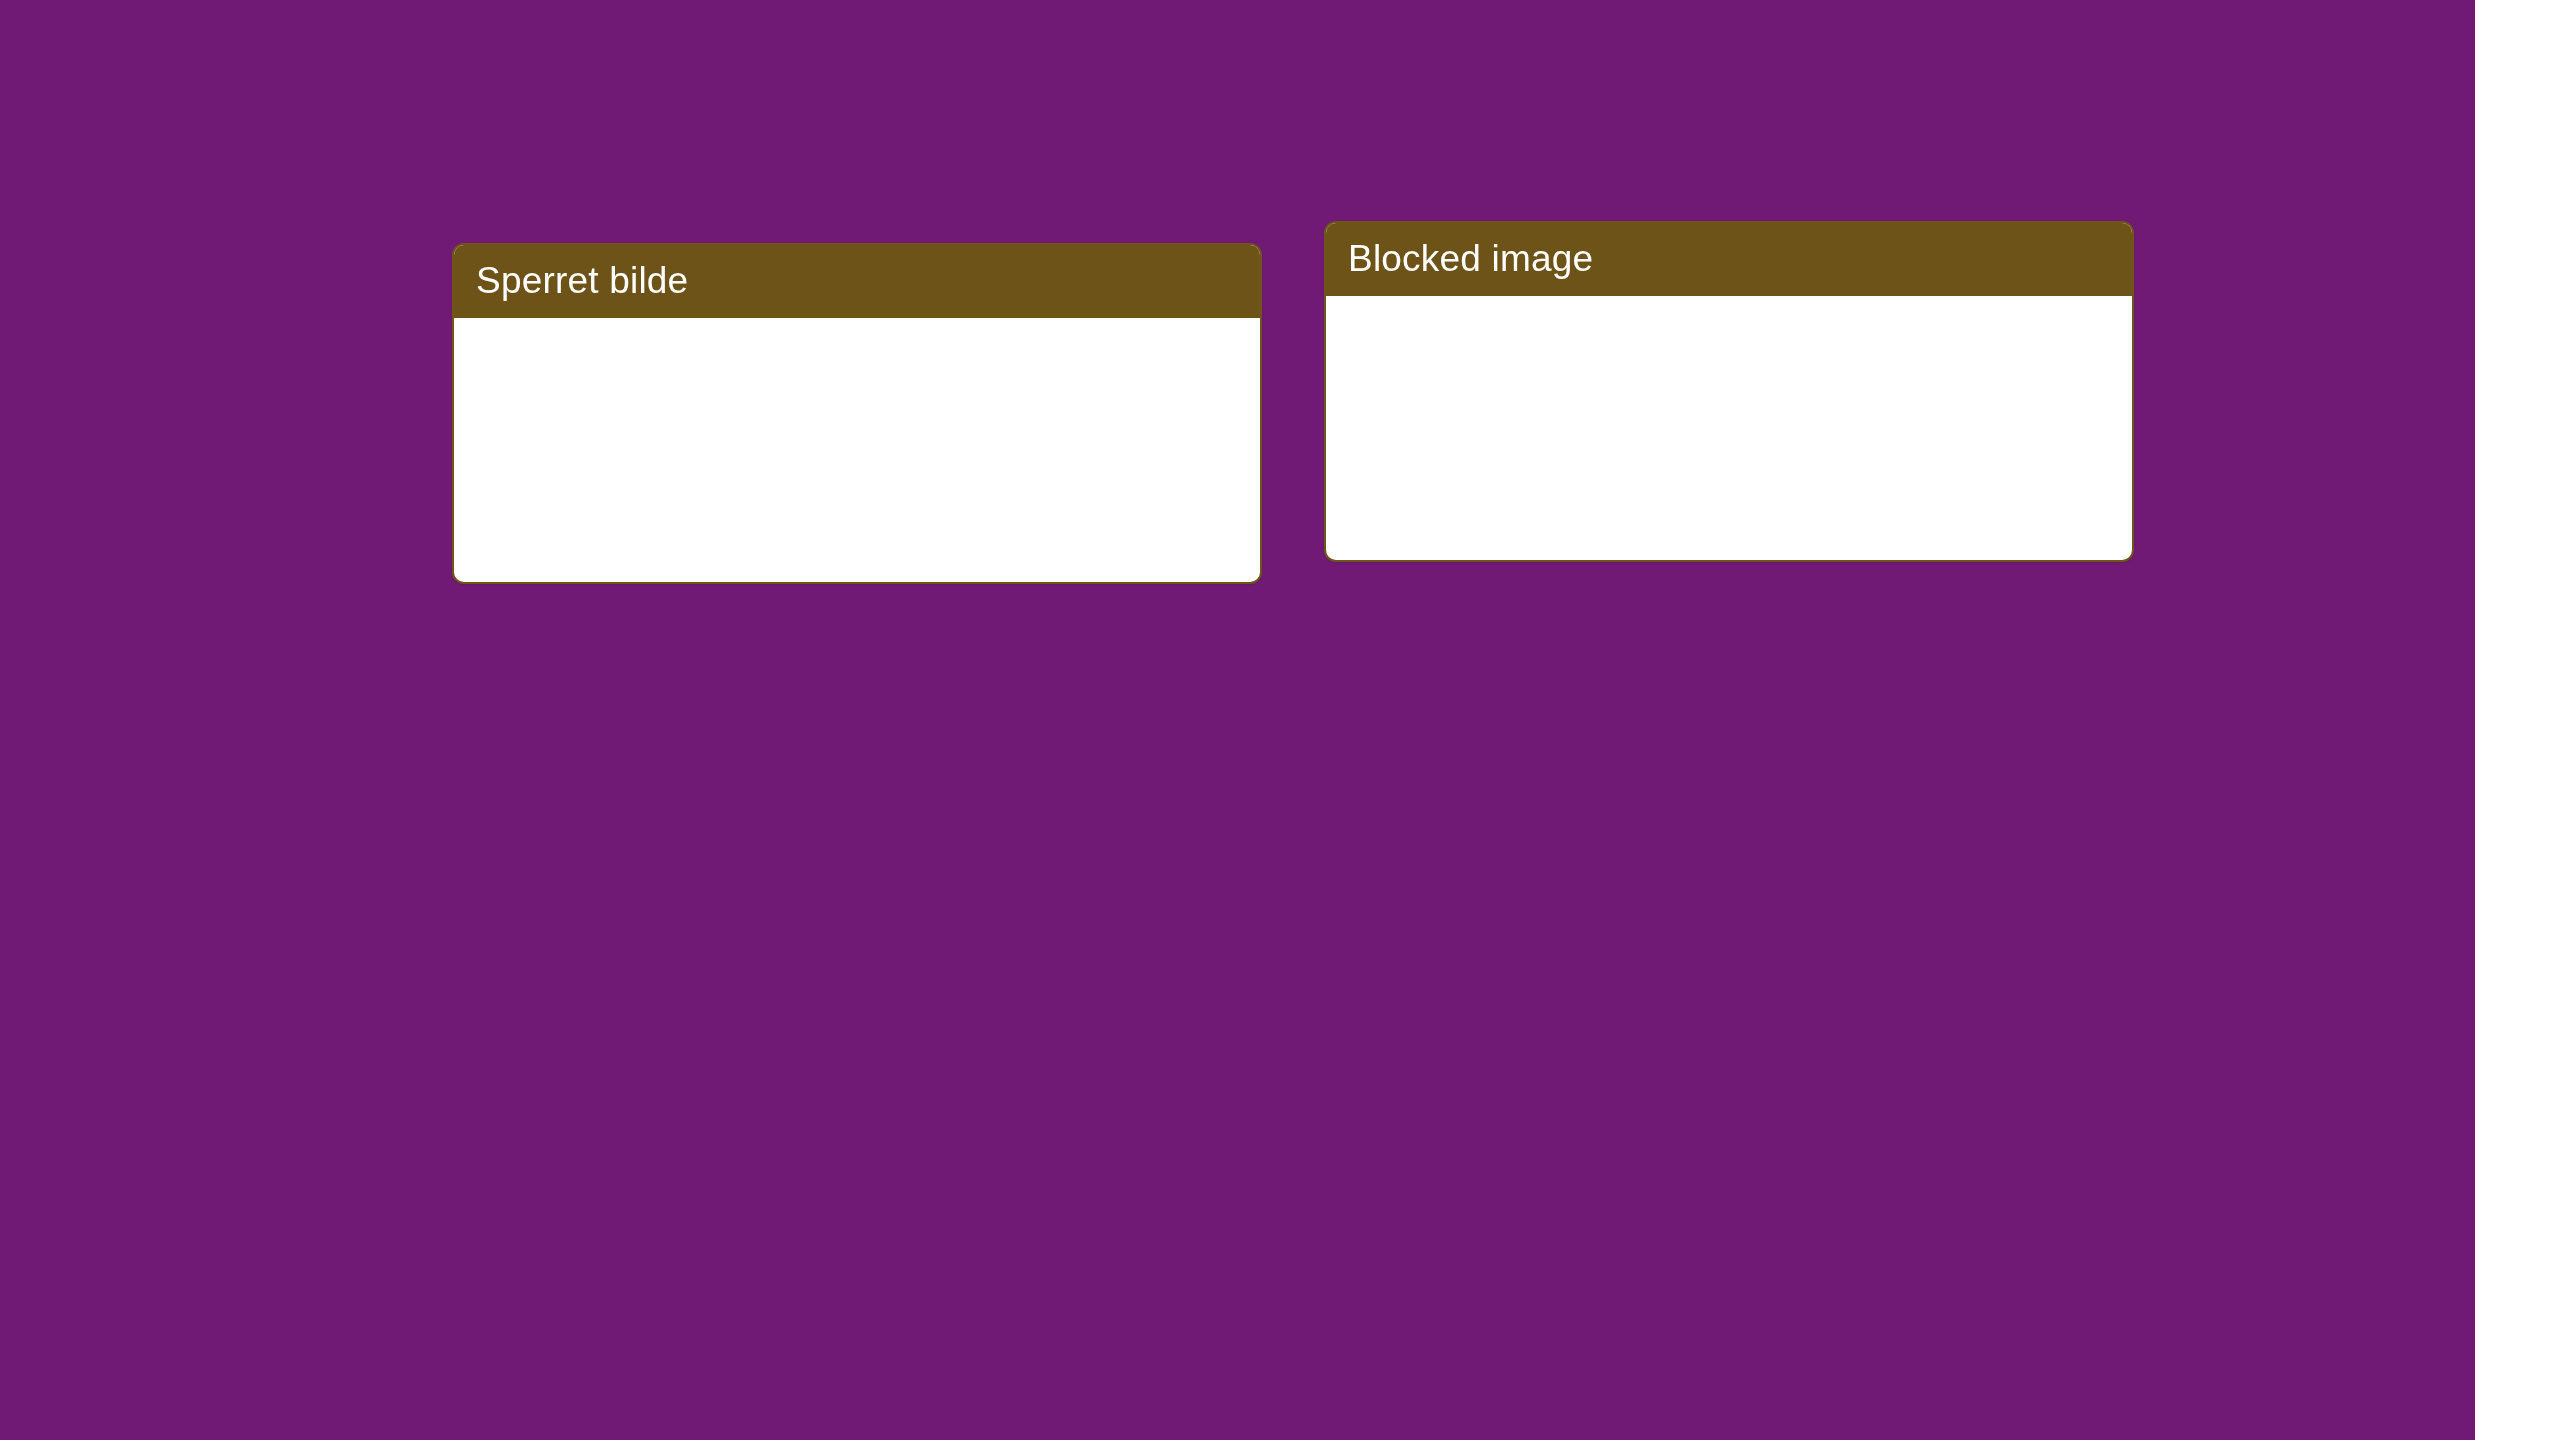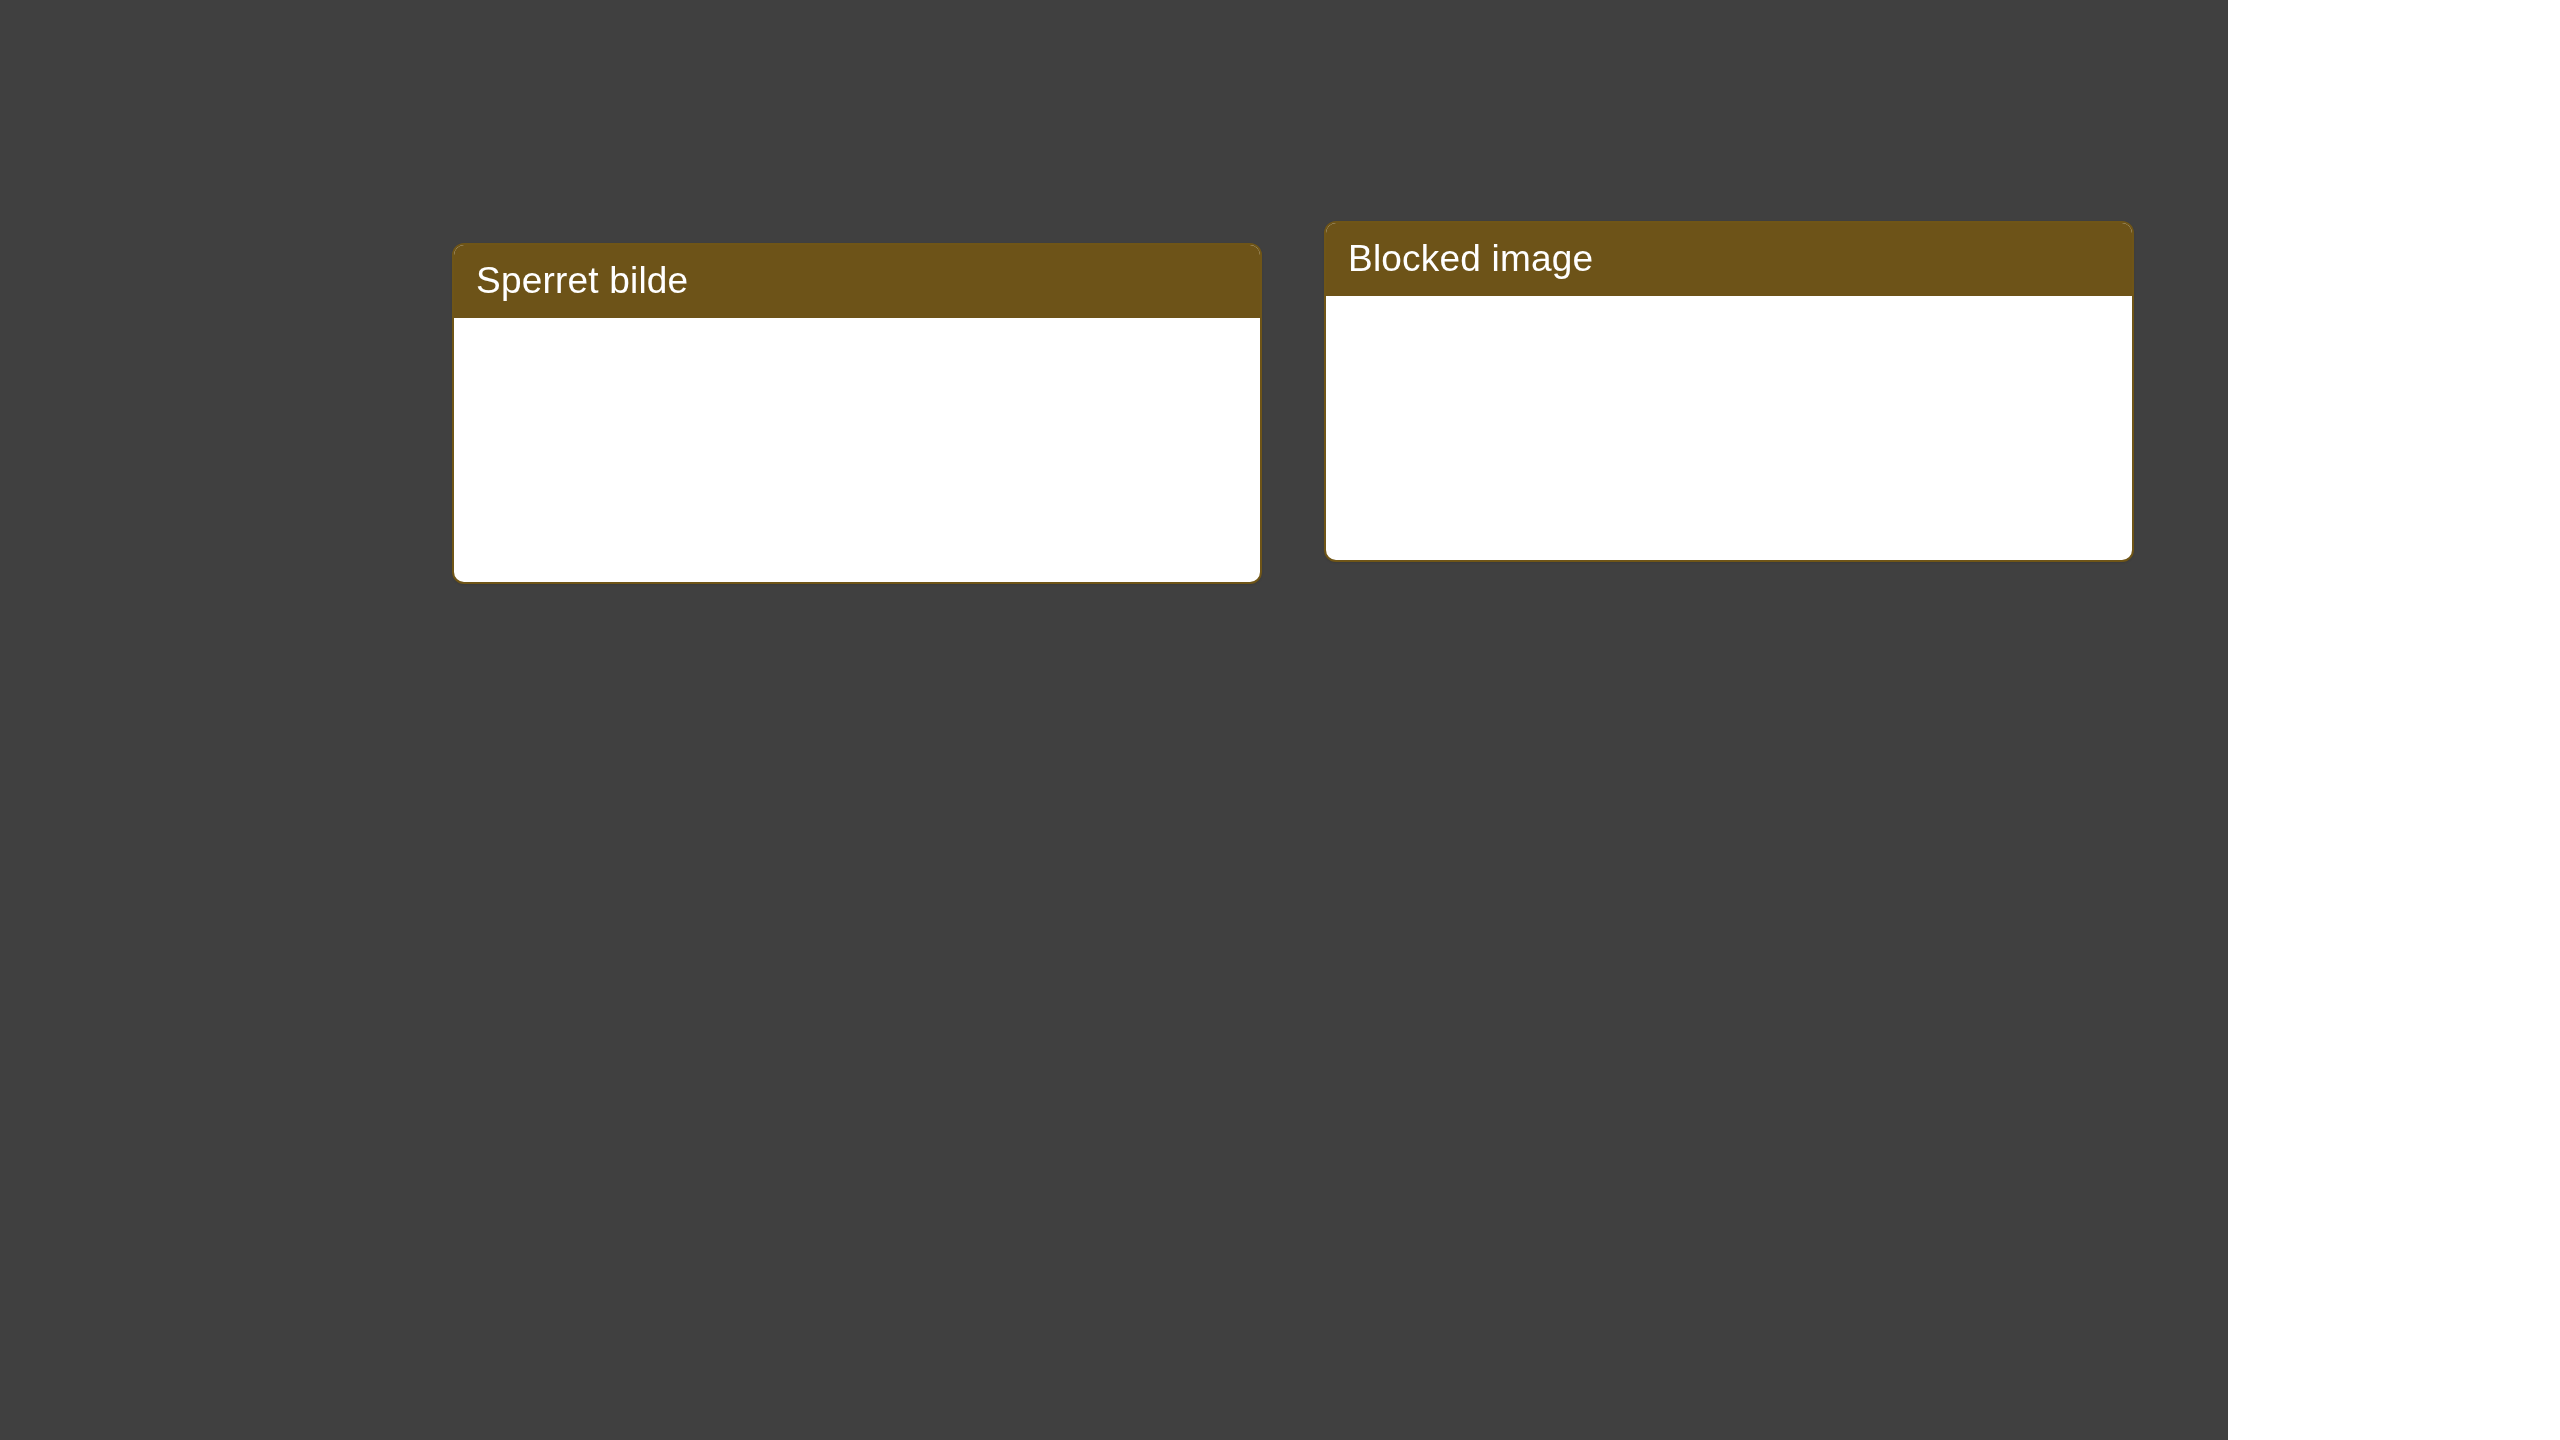--- a/index.html
+++ b/index.html
@@ -10,23 +10,23 @@
     height: 1440px;
     overflow: hidden;
   }
   body {
     font-family: "Liberation Sans", sans-serif;
     -webkit-font-smoothing: antialiased;
   }
 
   .stage {
     position: relative;
-    width: 2228px;
+    width: 2475px;
     height: 1440px;
-    background: #404040;
+    background: #701a75;
   }
 
   .notice-card {
     position: absolute;
     background: #ffffff;
     border: 2px solid #6f5517;
     border-radius: 12px;
     box-sizing: border-box;
     overflow: hidden;
     box-shadow: 0 1px 2px rgba(0,0,0,0.10);

